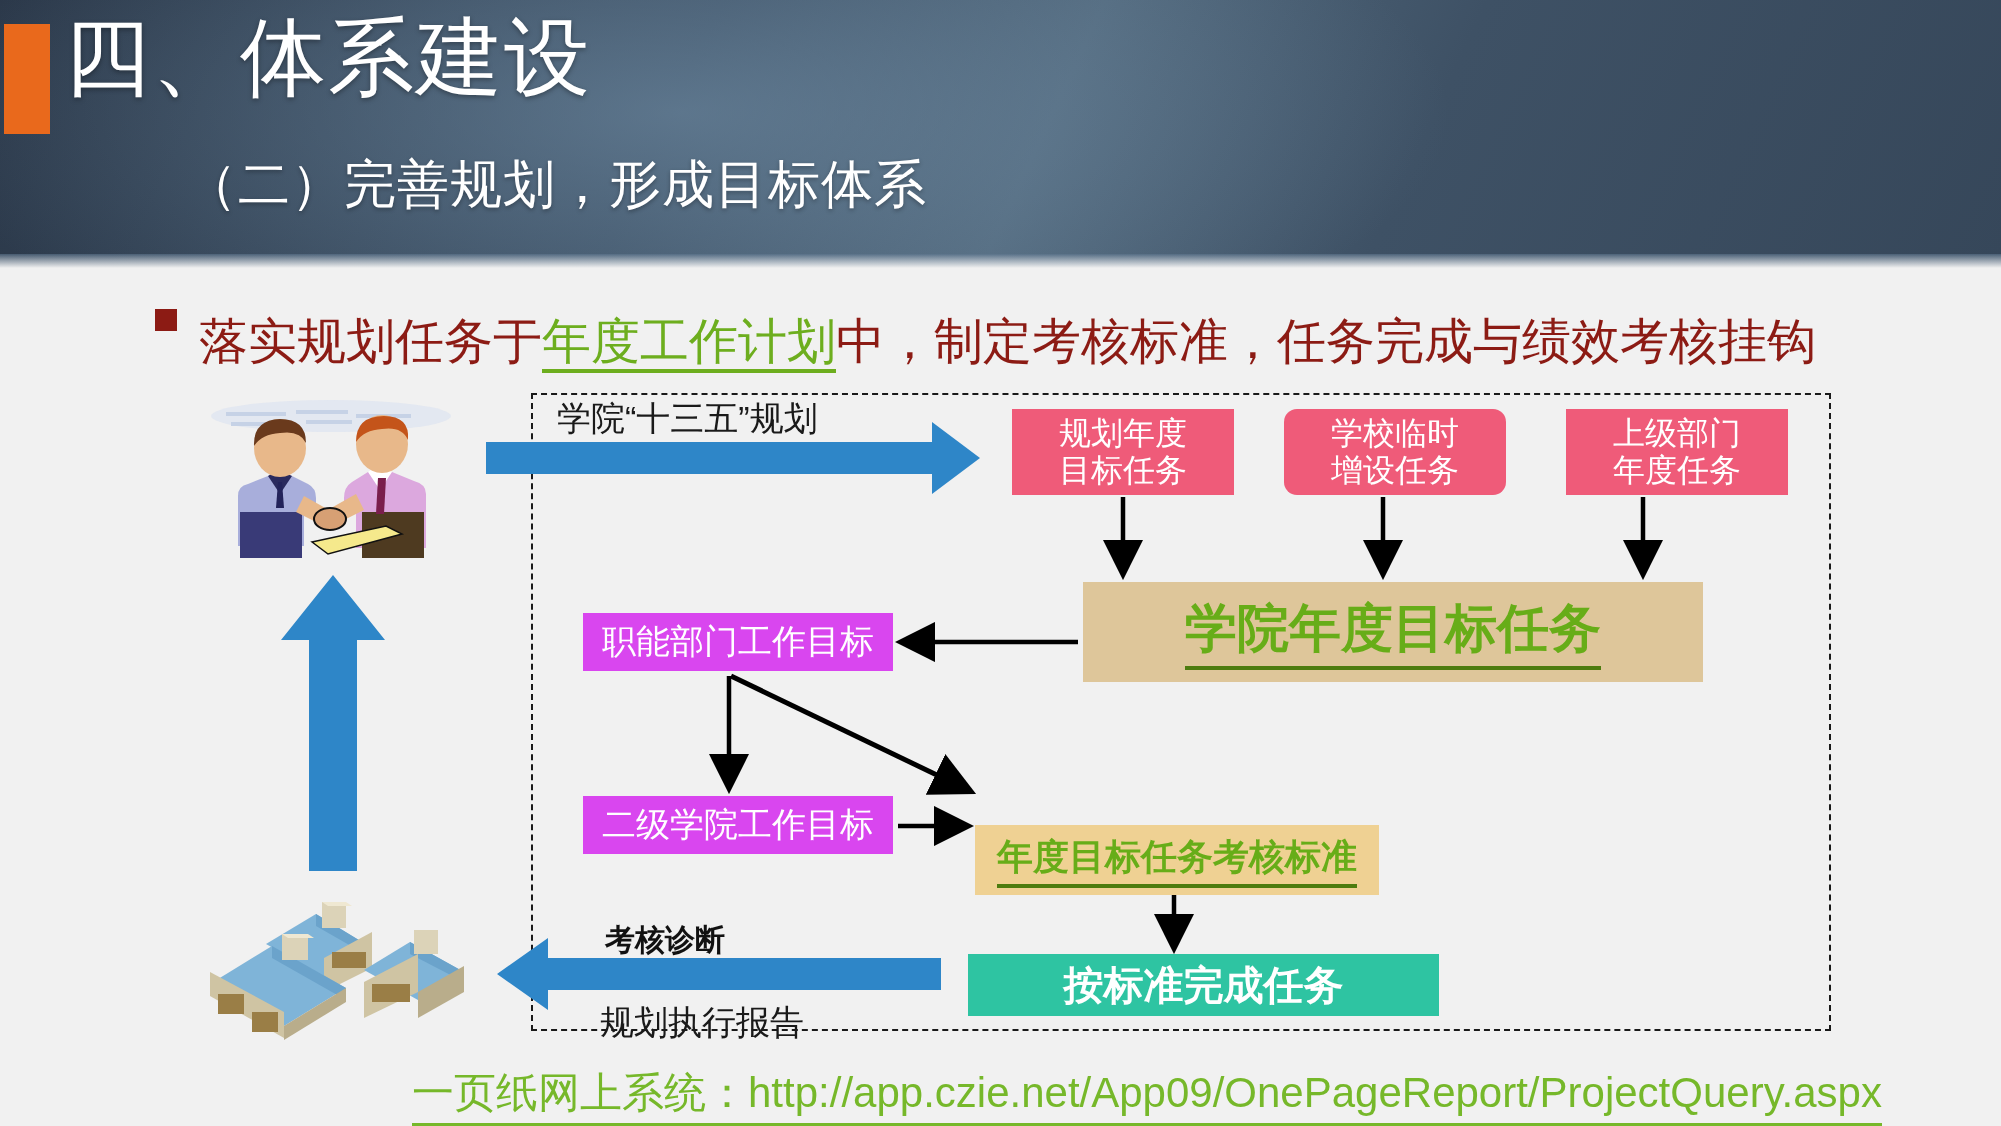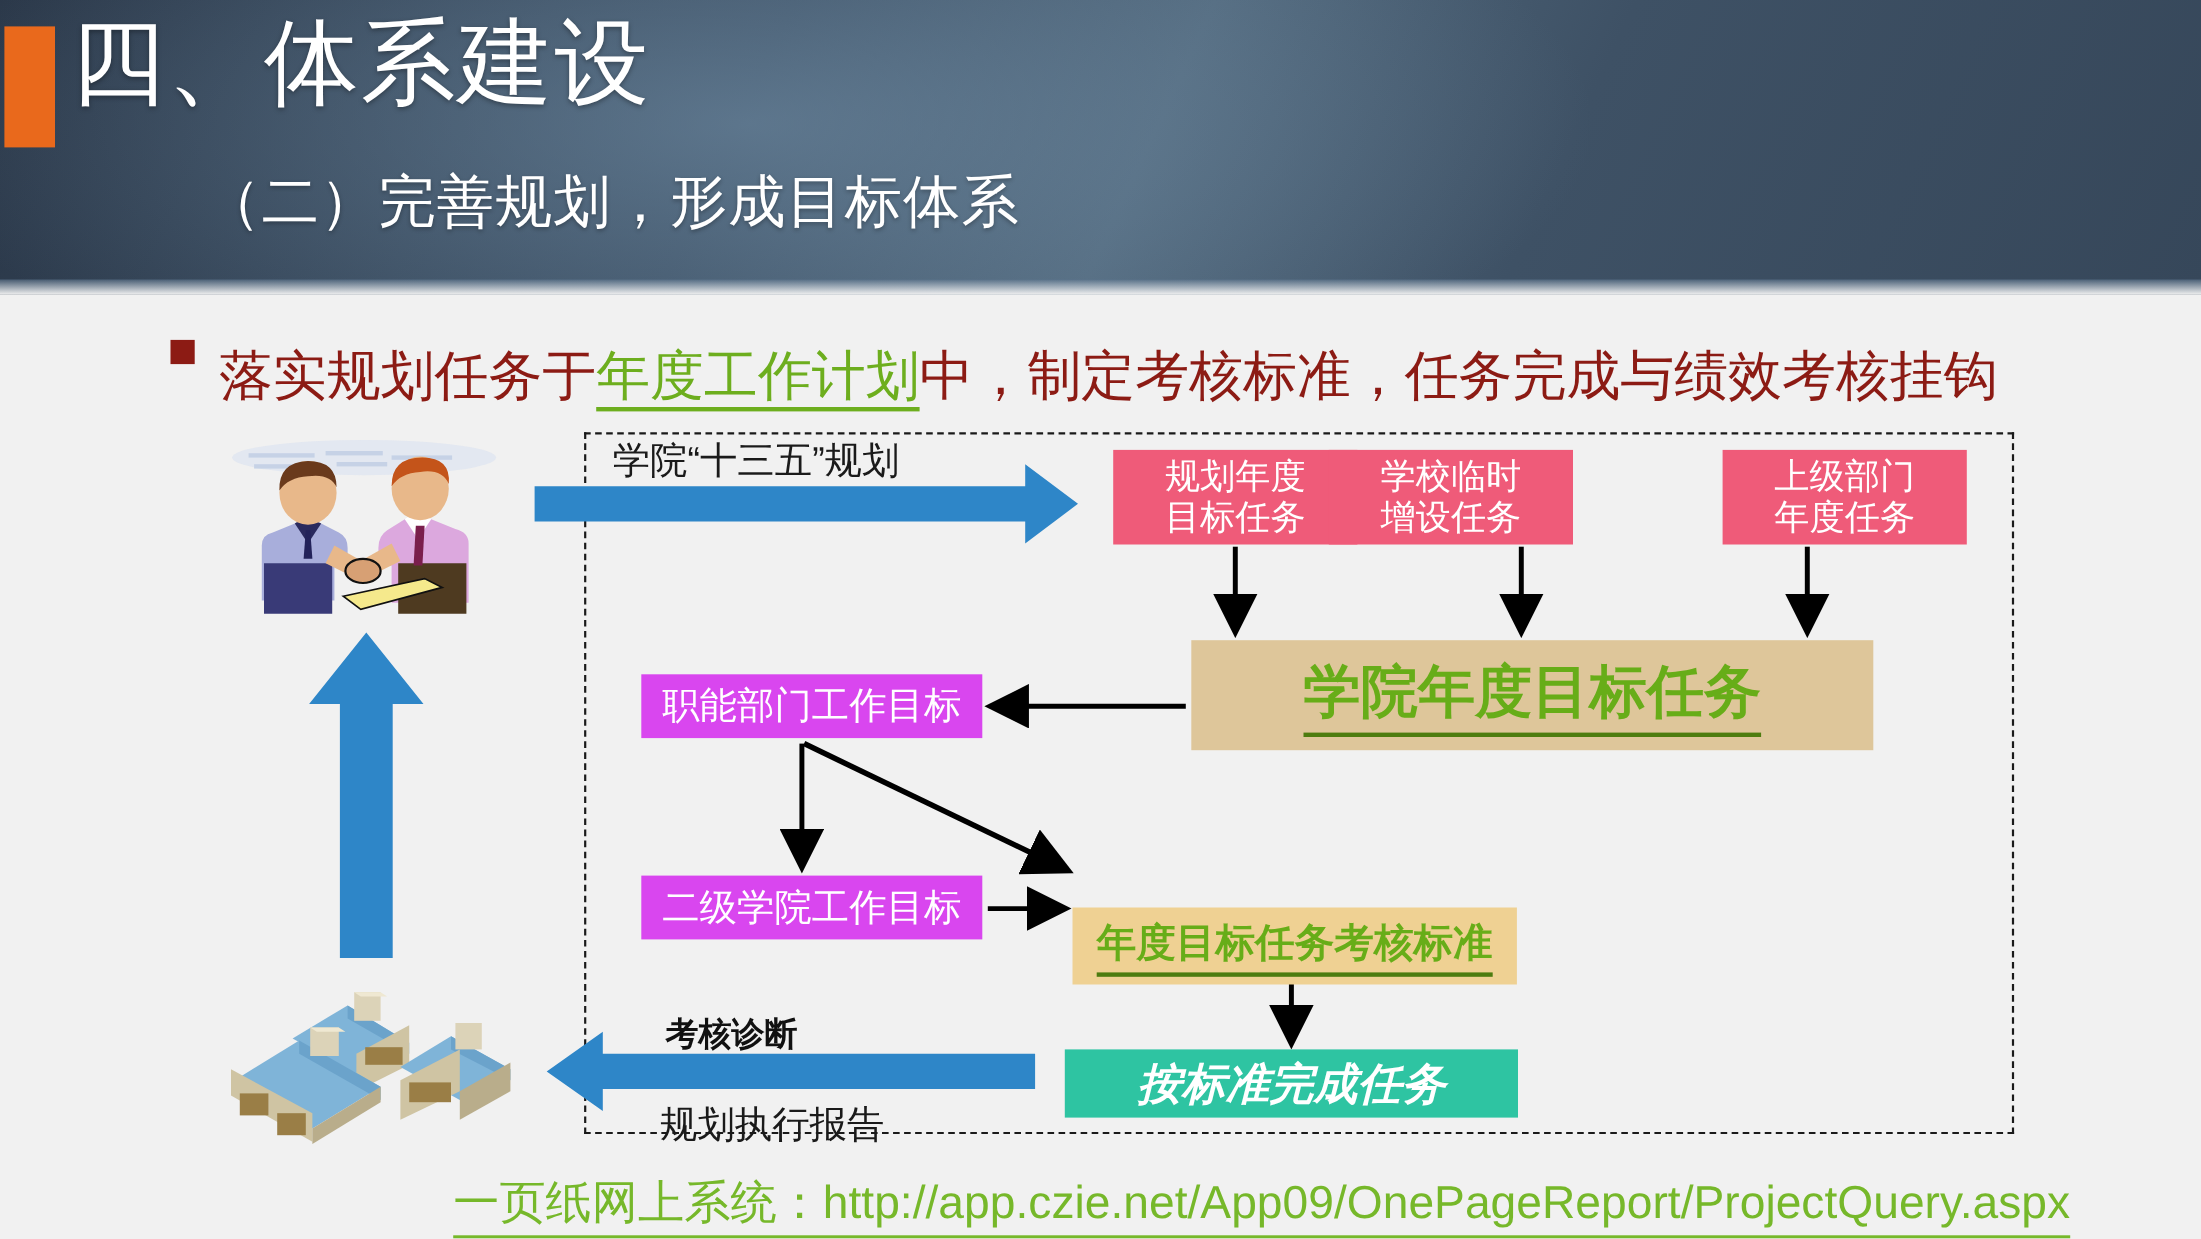--- a/index.html
+++ b/index.html
@@ -77,27 +77,27 @@
   .tan{background:#DEC69A;}
   .tan2{background:#EFD193;margin-top:35px;}
   .green-box{background:#2EC4A2;color:#FFFFFF;font-size:40px;font-weight:bold;white-space:nowrap;}
   .green-u{
     color:#67AD18;font-weight:bold;border-bottom:4px solid #4d7c0f;padding-bottom:2px;white-space:nowrap;
   }
   .b-annual{font-size:52px;}
   .b-std{font-size:36px;}
 
   #box-pink-1{left:1012px;top:409px;width:222px;height:86px;text-align:right;}
-  #box-pink-2{left:1208px;top:409px;width:222px;height:86px;}
+  #box-pink-2{left:1284px;top:409px;width:222px;height:86px;border-radius:13px;}
   #box-pink-3{left:1532px;top:409px;width:222px;height:86px;margin-left:34px;}
   #box-annual{left:1083px;top:582px;width:620px;height:100px;}
   #box-func{left:583px;top:613px;width:310px;height:58px;}
   #box-sub{left:583px;top:796px;width:310px;height:58px;}
   #box-std{left:975px;top:790px;width:404px;height:70px;}
-  #box-done{left:968px;top:954px;width:412px;height:62px;font-style:italic;}
+  #box-done{left:968px;top:954px;width:471px;height:62px;}
 
   
   .svg-layer{position:absolute;left:0;top:0;width:2001px;height:1126px;pointer-events:none;}
 
   
   .clip-handshake{position:absolute;left:196px;top:386px;width:270px;height:180px;}
   .clip-buildings{position:absolute;left:196px;top:896px;width:290px;height:150px;}
 
   
   .footer-url{

